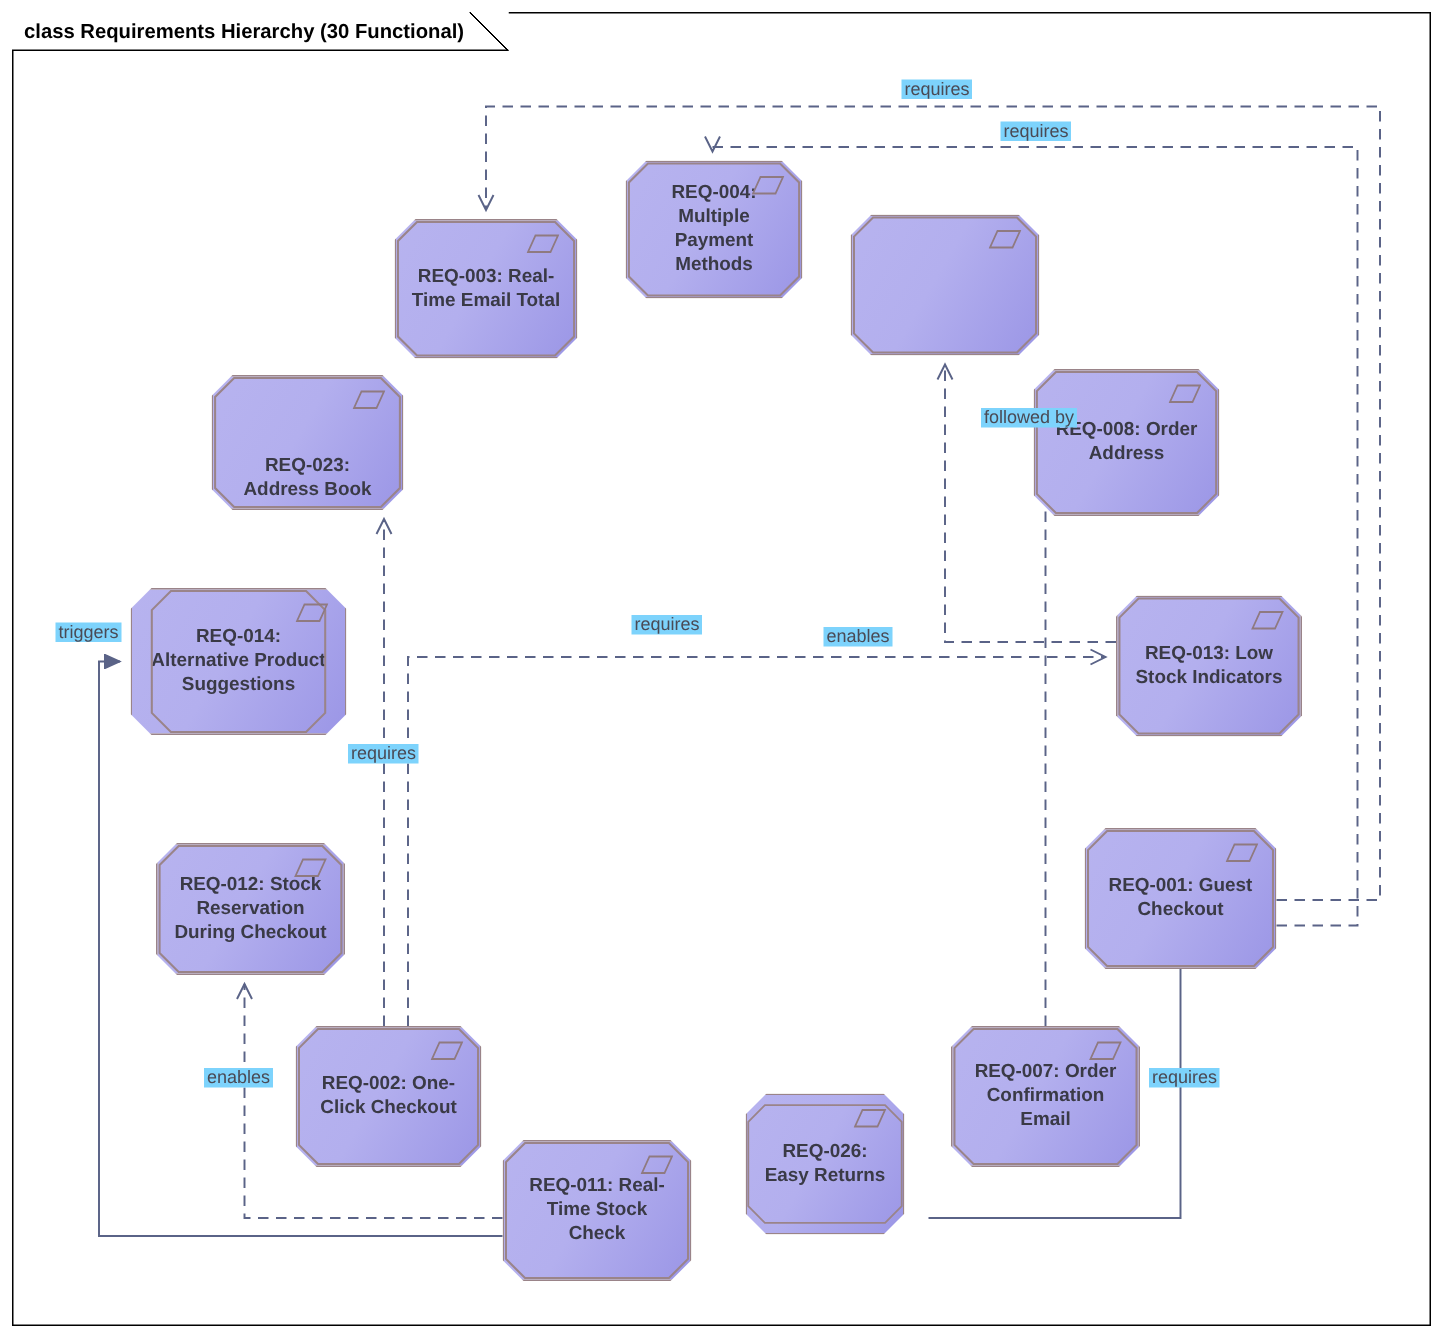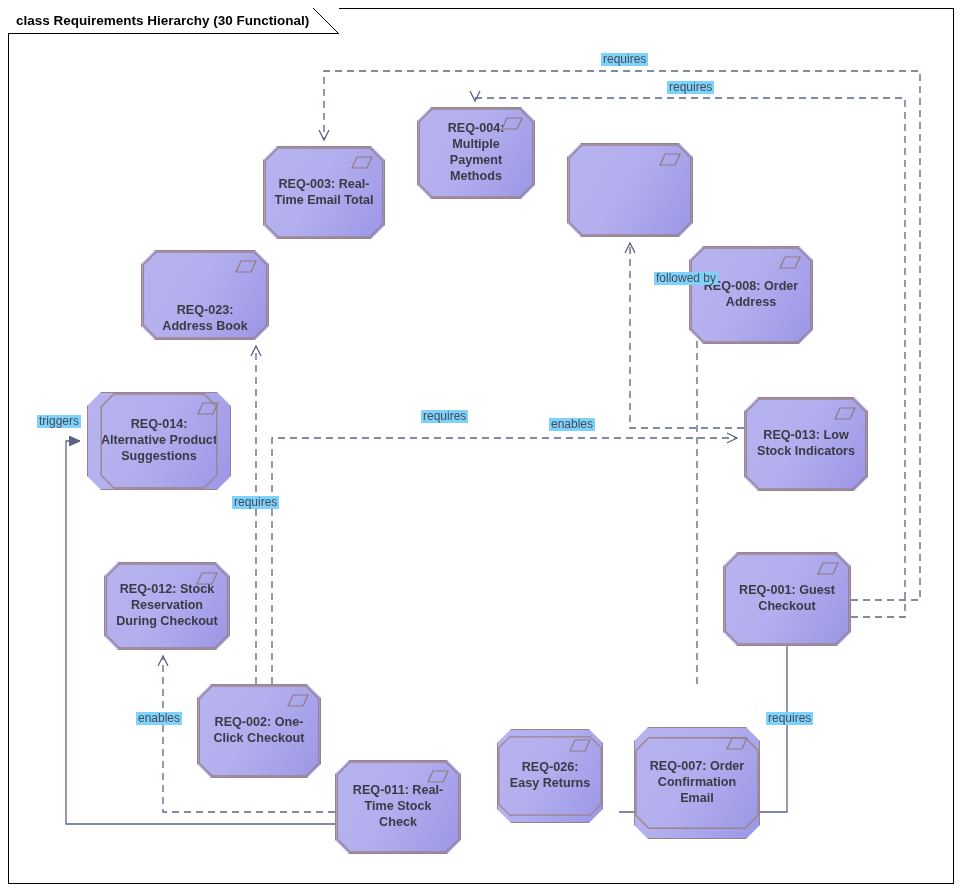--- a/index.html
+++ b/index.html
@@ -253,21 +253,21 @@
       </div>
       <div class="node" style="left: 197px; top: 684px; width: 124px; height: 94px;">
         <svg class="node-outline" viewBox="0 0 124 94">
           <polygon points="14,1 110,1 123,14 123,80 110,93 14,93 1,80 1,14" fill="none" stroke="#9a8489" stroke-width="1.4"></polygon>
         </svg>
         <svg class="req-icon" viewBox="0 0 22 13">
           <polygon points="6,1 21,1 16,12 1,12" fill="none" stroke="#8f7a80" stroke-width="1.2"></polygon>
         </svg>
         <span class="node-label">REQ-002: One-Click Checkout</span>
       </div>
-      <div class="node" style="left: 634px; top: 684px; width: 126px; height: 112px; margin-top: 43px;">
+      <div class="node" style="left: 634px; top: 684px; width: 126px; height: 94px;">
         <svg class="node-outline" viewBox="0 0 126 94">
           <polygon points="14,1 112,1 125,14 125,80 112,93 14,93 1,80 1,14" fill="none" stroke="#9a8489" stroke-width="1.4"></polygon>
         </svg>
         <svg class="req-icon" viewBox="0 0 22 13">
           <polygon points="6,1 21,1 16,12 1,12" fill="none" stroke="#8f7a80" stroke-width="1.2"></polygon>
         </svg>
         <span class="node-label">REQ-007: Order Confirmation Email</span>
       </div>
       <div class="node" style="left: 335px; top: 760px; width: 126px; height: 94px;">
         <svg class="node-outline" viewBox="0 0 126 94">

